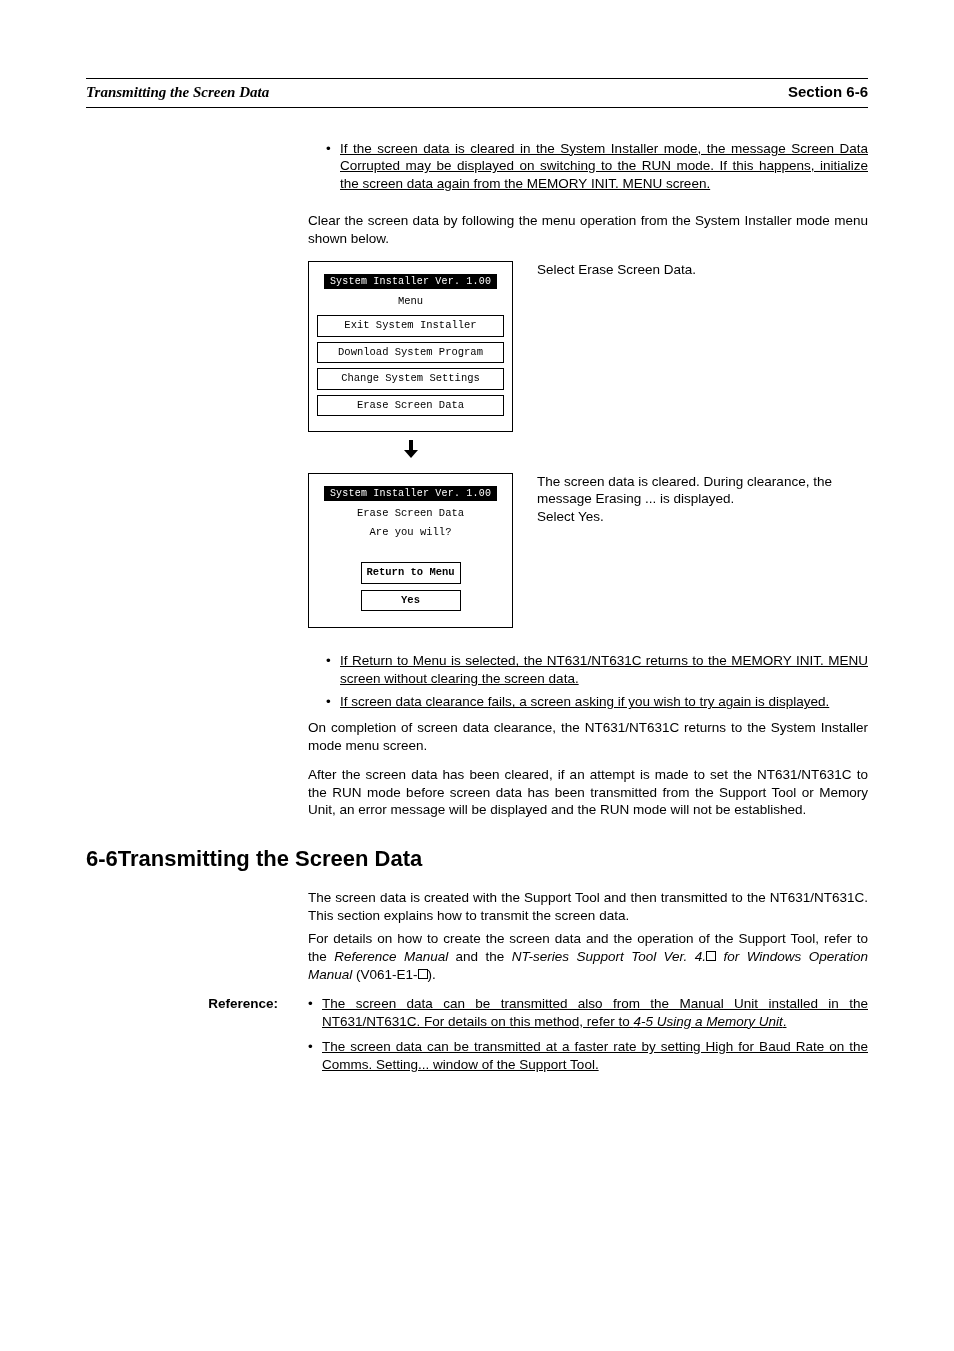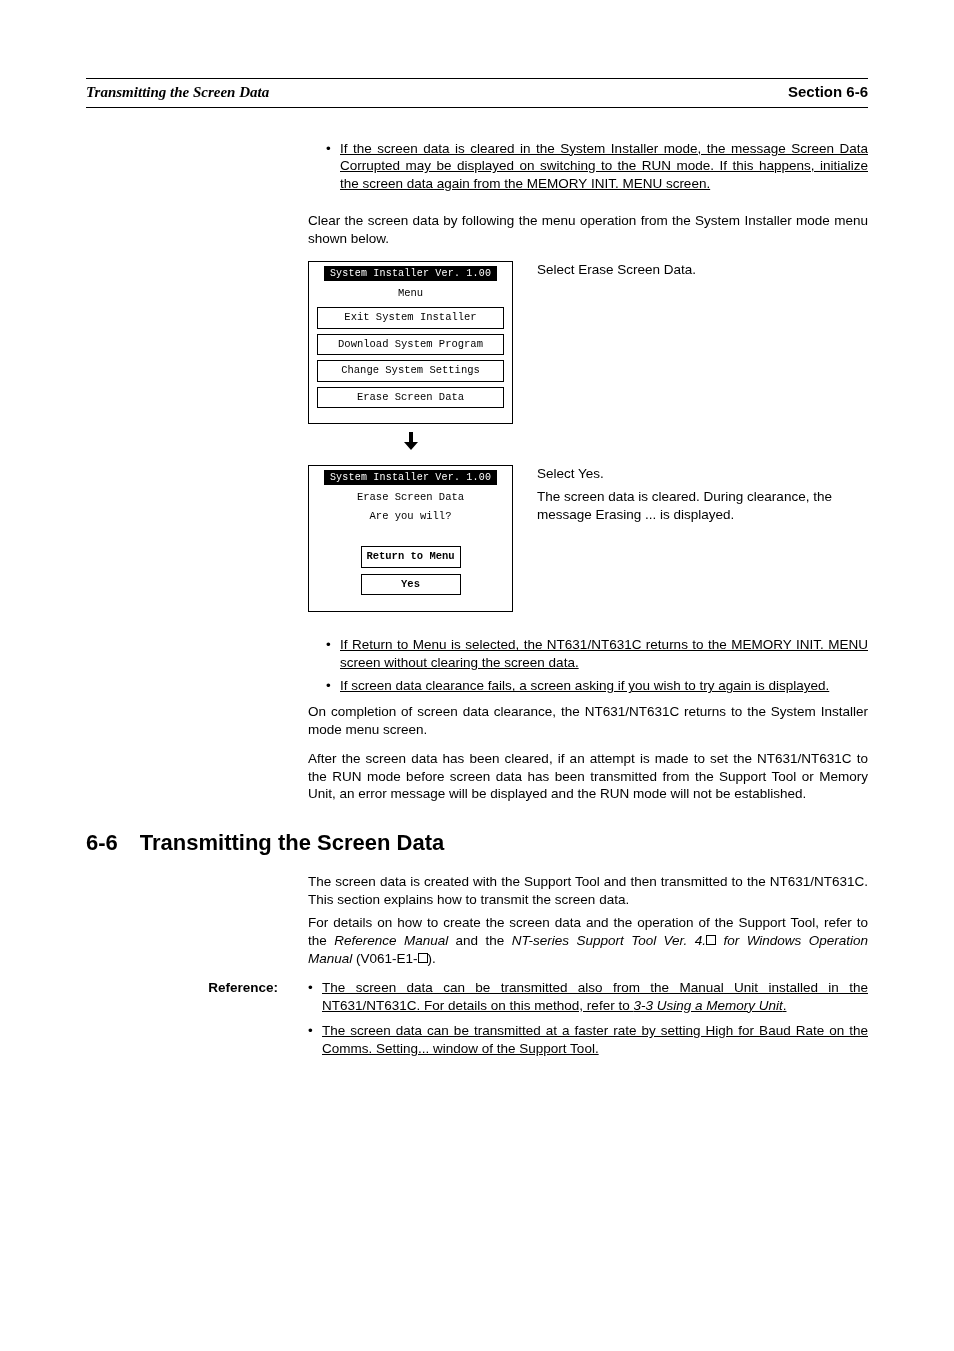--- a/index.html
+++ b/index.html
@@ -48,21 +48,21 @@
 
     .diagram-row {
       display: flex;
       align-items: flex-start;
       margin-left: 222px;
       gap: 24px;
     }
     .lcd-panel {
       border: 1.5px solid #000;
       width: 205px;
-      padding: 4px 6px 10px 6px;
+      padding: 12px 6px 10px 6px;
       font-family: "Courier New", monospace;
       font-size: 10.5px;
       text-align: center;
       margin-bottom: 0;
     }
     .lcd-title {
       background: #000;
       color: #fff;
       padding: 1px 6px;
       display: inline-block;
@@ -89,21 +89,20 @@
       width: 205px;
       margin-left: 222px;
       font-size: 18px;
       padding: 8px 0;
     }
     .side-text { flex: 1; font-size: 13.5px; }
 
     .section-title-row {
       display: flex;
       align-items: baseline;
-      gap: 22px;
       margin-top: 26px;
       margin-bottom: 16px;
     }
     .section-num { font-size: 22px; font-weight: bold; }
     .section-title { font-size: 22px; font-weight: bold; }
 
     .italic { font-style: italic; }
 
     .ref-row {
       display: flex;
@@ -161,22 +160,22 @@
 <div class="diagram-row">
   <div class="lcd-panel">
     <div><span class="lcd-title">System Installer  Ver. 1.00</span></div>
     <div class="lcd-menu-label">Erase Screen Data</div>
     <div class="lcd-menu-label">Are you will?</div>
     <div style="height:10px"></div>
     <div class="lcd-button-narrow">Return to Menu</div>
     <div class="lcd-button-narrow">Yes</div>
   </div>
   <div class="side-text">
+    <div>The screen data is cleared. During clearance, the message Erasing ... is displayed.</div>
     <div style="margin-bottom:6px;">Select Yes.</div>
-    <div>The screen data is cleared. During clearance, the message Erasing ... is displayed.</div>
   </div>
 </div>
 
 <div class="content-col" style="margin-top:24px;">
   <div class="bullet-block" style="margin-bottom:8px;">
     <div class="bullet-item" style="margin-bottom:6px;">
       <div class="dot">•</div>
       <div class="txt">If Return to Menu is selected, the NT631/NT631C returns to the MEMORY INIT. MENU screen without clearing the screen data.</div>
     </div>
     <div class="bullet-item">
@@ -199,21 +198,21 @@
     <span>For details on how to create the screen data and the operation of the Support Tool, refer to the </span><span class="italic">Reference Manual</span><span> and the </span><span class="italic">NT-series Support Tool Ver. 4.</span><span class="square"></span><span class="italic"> for Windows Operation Manual</span><span> (V061-E1-</span><span class="square"></span><span>).</span>
   </div>
 </div>
 
 <div class="ref-row">
   <div class="ref-label">Reference:</div>
   <div class="ref-body">
     <div class="bullet-item" style="margin-bottom:8px;">
       <div class="dot">•</div>
       <div class="txt">
-        <span>The screen data can be transmitted also from the Manual Unit installed in the NT631/NT631C. For details on this method, refer to </span><span class="italic">3-3 Using a Memory Unit</span><span>.</span>
+        <span>The screen data can be transmitted also from the Manual Unit installed in the NT631/NT631C. For details on this method, refer to </span><span class="italic">4-5 Using a Memory Unit</span><span>.</span>
       </div>
     </div>
     <div class="bullet-item">
       <div class="dot">•</div>
       <div class="txt">The screen data can be transmitted at a faster rate by setting High for Baud Rate on the Comms. Setting... window of the Support Tool.</div>
     </div>
   </div>
 </div>
 
 </body></html>

